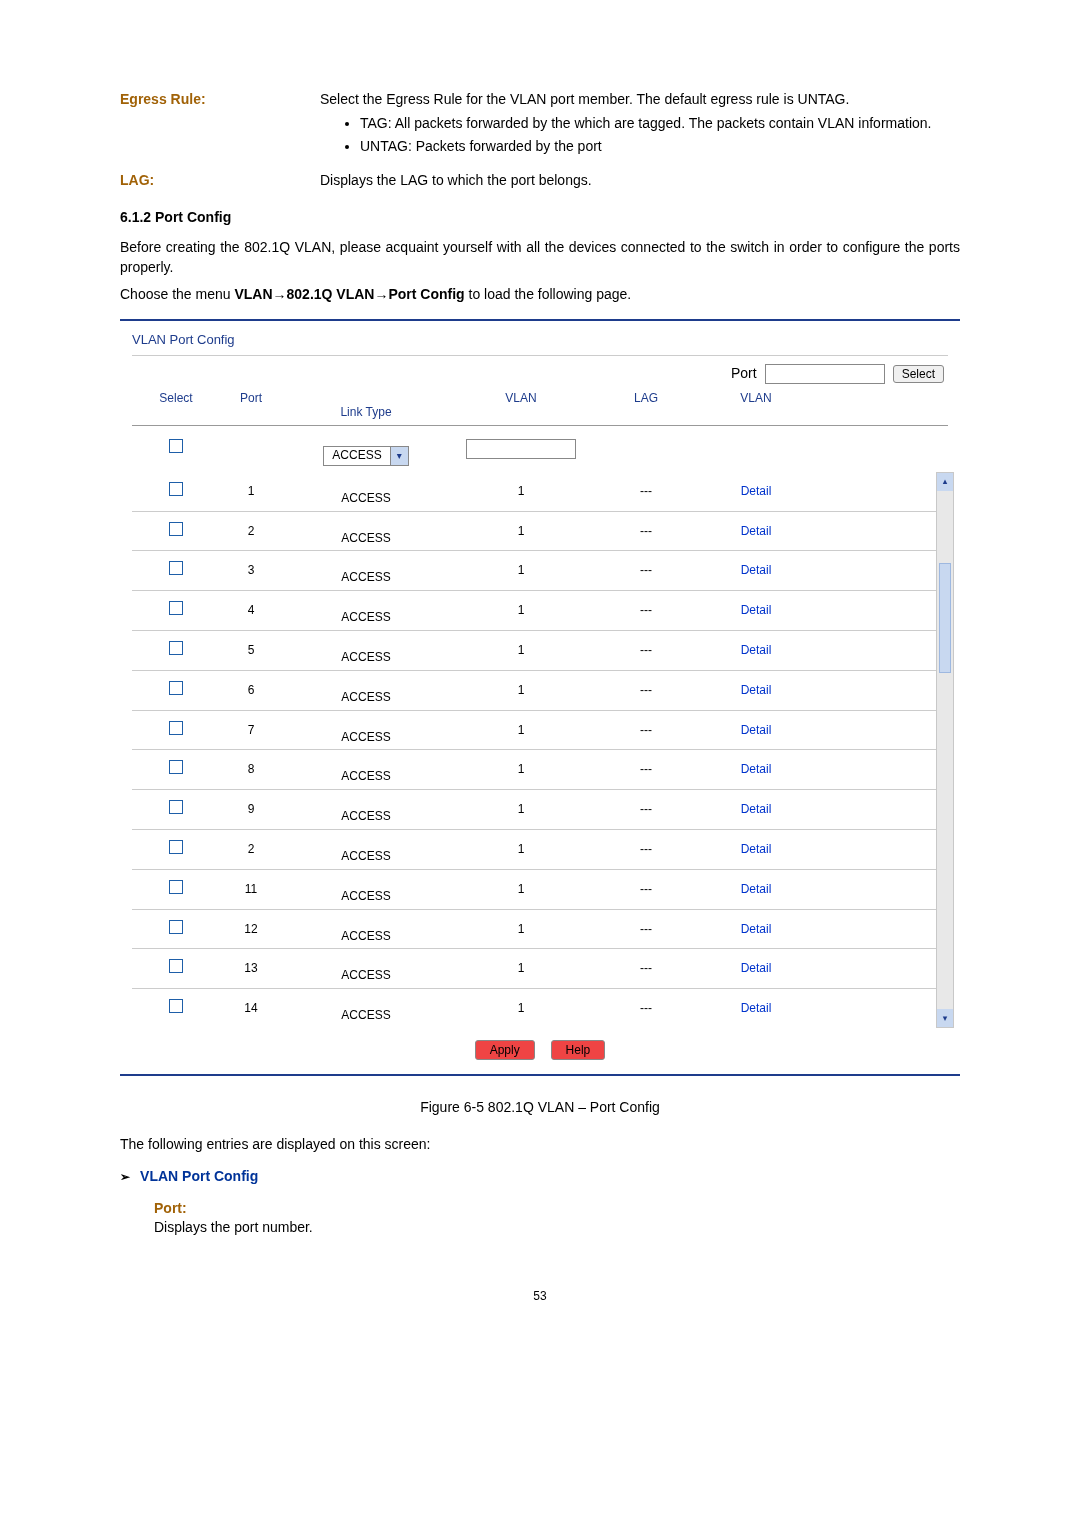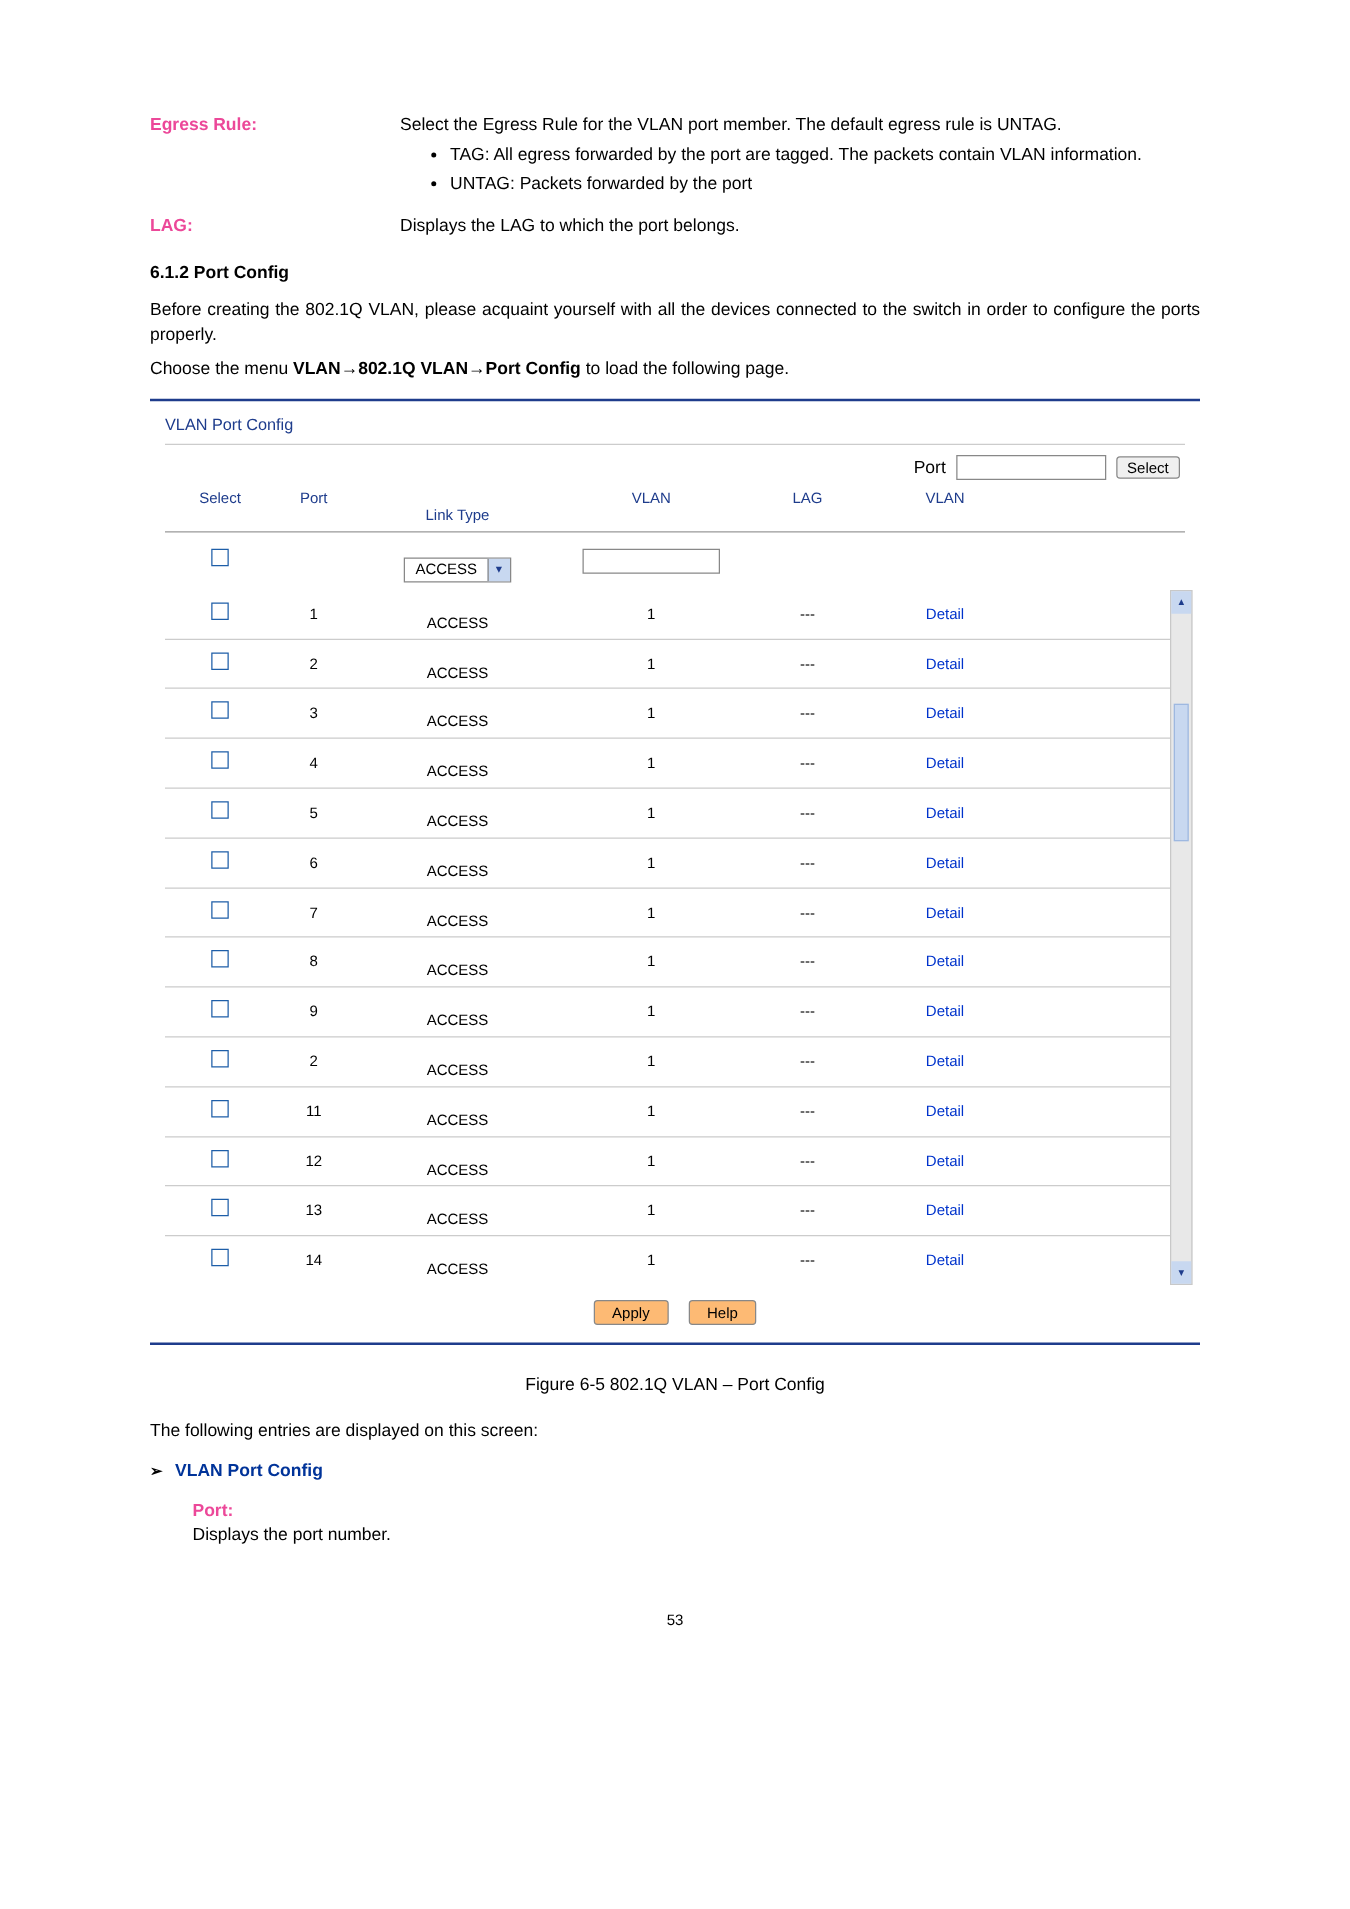--- a/index.html
+++ b/index.html
@@ -6,21 +6,21 @@
   body {
     font-family: Arial, Helvetica, sans-serif;
     font-size: 14px;
     color: #000;
     background: #fff;
     width: 1080px;
     padding: 90px 120px 40px 120px;
     line-height: 1.4;
   }
   .def-row { display: flex; margin-bottom: 8px; }
-  .def-label { width: 200px; flex-shrink: 0; color: #ec4899; font-weight: bold; }
+  .def-label { width: 200px; flex-shrink: 0; color: #a16207; font-weight: bold; }
   .def-text { flex: 1; text-align: justify; }
   .bullet-list { padding-left: 20px; margin-top: 4px; }
   .bullet-list li { list-style: disc; margin-left: 20px; margin-bottom: 4px; text-align: justify;}
   h2.section-hdr { font-size: 14px; font-weight: bold; margin: 18px 0 10px 0; }
   p.body-p { margin: 8px 0; text-align: justify; }
   .menu-path { font-weight: bold; }
   .config-panel {
     border-top: 2px solid #1e3c8c;
     border-bottom: 2px solid #1e3c8c;
     margin: 14px 0 10px 0;
@@ -46,37 +46,37 @@
   .table-scroll { position:relative; }
   .data-row { display:flex; align-items:center; font-size:12px; padding:4px 4px; border-bottom:1px solid #ccc; }
   .data-row:last-child { border-bottom:none; }
   .detail-link { color:#0033cc; cursor:pointer; }
   .scrollbar { position:absolute; right:-6px; top:0; bottom:0; width:18px; background:#e8e8e8; border:1px solid #c8c8c8; }
   .scrollbar .sb-up, .scrollbar .sb-down { position:absolute; left:0; right:0; height:18px; background:#c8d8f0; display:flex; align-items:center; justify-content:center; font-size:9px; color:#1e3c8c; cursor:pointer;}
   .scrollbar .sb-up { top:0; }
   .scrollbar .sb-down { bottom:0; }
   .scrollbar .sb-thumb { position:absolute; left:2px; right:2px; top:90px; height:110px; background:#c8d8f0; border:1px solid #9eb8e0;}
   .btn-row { text-align:center; margin-top:12px; }
-  .panel-btn { font-size:12px; padding:2px 14px; margin:0 6px; border:1px solid #888; background:#fdba74; border-radius:3px; cursor:pointer;}
+  .panel-btn { font-size:12px; padding:2px 14px; margin:0 6px; border:1px solid #888; background:#ef4444; border-radius:3px; cursor:pointer;}
   .figure-caption { text-align:center; margin:22px 0 18px 0; }
   .sub-hdr { color:#003399; font-weight:bold; margin:12px 0 10px 0; }
   .sub-hdr .arrow { color:#000; margin-right:10px; font-size:12px;}
   .indent-defs { padding-left: 34px; }
   .indent-defs .def-label { width: 190px; }
   .page-num { text-align:center; font-size:12px; margin-top:50px; }
 </style>
 </head>
 <body>
 
 <div class="def-row">
   <div class="def-label">Egress Rule:</div>
   <div class="def-text">
     <span>Select the Egress Rule for the VLAN port member. The default egress rule is UNTAG.</span>
     <ul class="bullet-list">
-      <li>TAG: All egress forwarded by the port are tagged. The packets contain VLAN information.</li>
+      <li>TAG: All packets forwarded by the which are tagged. The packets contain VLAN information.</li>
       <li>UNTAG: Packets forwarded by the port</li>
     </ul>
   </div>
 </div>
 
 <div class="def-row" style="margin-top:10px;">
   <div class="def-label">LAG:</div>
   <div class="def-text">Displays the LAG to which the port belongs.</div>
 </div>
 

